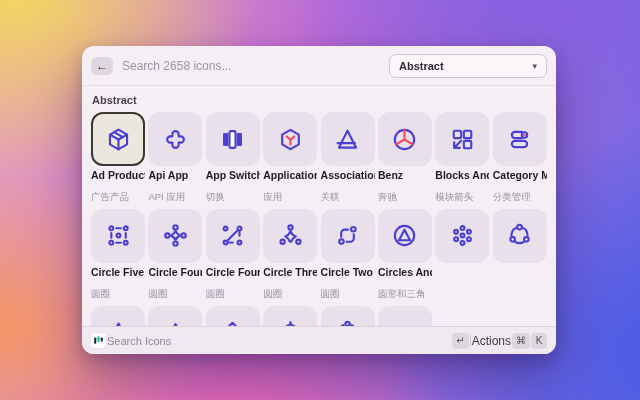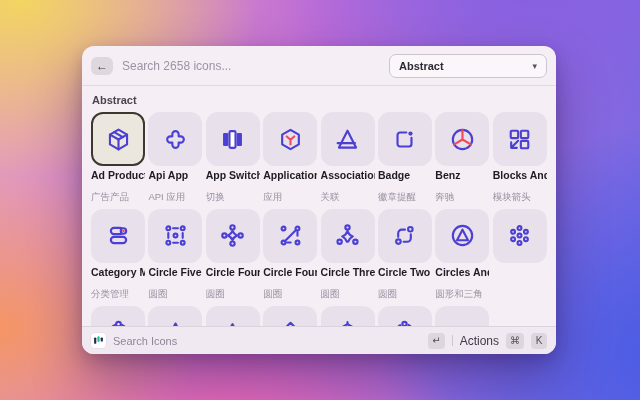--- a/index.html
+++ b/index.html
@@ -40,21 +40,21 @@
   .cell { width:54px; }
   .tile { width:54px; height:54px; border-radius:12px; background:#e8e0ea;
     display:flex; align-items:center; justify-content:center; }
   .tile.selected { background:#ebe7df; border:2px solid #3c382f; }
   .cell .name { margin-top:3px; font-size:10.5px; font-weight:600; color:#1f1b24;
     white-space:nowrap; overflow:hidden; line-height:1.2; }
   .cell .sub { font-size:9.5px; color:#9a90a1; white-space:nowrap; overflow:hidden;
     line-height:1.2; margin-top:9px; }
   
   .footer { flex:0 0 28px; background:#f1e9f1; border-top:1px solid #ddd3de;
-    display:flex; align-items:center; gap:7px; padding:0 9px; }
+    display:flex; align-items:center; gap:1px; padding:0 9px; }
   .logo { width:15px; height:15px; border-radius:4px; background:#ffffff;
     box-shadow:0 0 0 .5px rgba(0,0,0,.08); display:flex; align-items:center; justify-content:center; }
   .footer .app-name { font-size:11px; color:#8f8798; }
   .footer .spacer { flex:1; }
   .footer .primary { font-size:11px; font-weight:700; color:#28232e; }
   .kbd { min-width:16px; height:16px; padding:0 4px; border-radius:4px;
     background:rgba(0,0,0,.08); color:#55505c; font-size:10px;
     display:flex; align-items:center; justify-content:center; }
   .vdiv { width:1px; height:11px; background:#cfc6d1; }
   .footer .actions { font-size:12px; font-weight:400; color:#3f3a46; }
@@ -125,30 +125,20 @@
         </div>
         <div class="cell">
           <div class="tile">
             <svg width="27" height="27" viewBox="0 0 24 24" fill="none" stroke="#4b3fd4" stroke-width="1.9" stroke-linecap="round" stroke-linejoin="round">
               <path d="M12 4.2 19.6 19.2 H4.4 Z"></path>
               <path d="M3.2 15.2 H18.6"></path>
             </svg>
           </div>
           <div class="name">Association</div>
           <div class="sub">关联</div>
-        </div>
-        <div class="cell">
-          <div class="tile">
-            <svg width="27" height="27" viewBox="0 0 24 24" fill="none" stroke="#4b3fd4" stroke-width="1.9" stroke-linecap="round" stroke-linejoin="round">
-              <path d="M13.6 5.8 H8 A2.2 2.2 0 0 0 5.8 8 V16 A2.2 2.2 0 0 0 8 18.2 H16 A2.2 2.2 0 0 0 18.2 16 V10.4"></path>
-              <circle cx="17.3" cy="6.7" r="1.9" fill="#4b3fd4" stroke="none"></circle>
-            </svg>
-          </div>
-          <div class="name">Badge</div>
-          <div class="sub">徽章提醒</div>
         </div>
         <div class="cell">
           <div class="tile">
             <svg width="27" height="27" viewBox="0 0 24 24" fill="none" stroke="#4b3fd4" stroke-width="1.9" stroke-linecap="round" stroke-linejoin="round">
               <circle cx="12" cy="12" r="8.6"></circle>
               <g stroke="#f04a5c">
                 <path d="M12 12 V3.4 M12 12 4.6 16.4 M12 12 19.4 16.4"></path>
               </g>
             </svg>
           </div>

